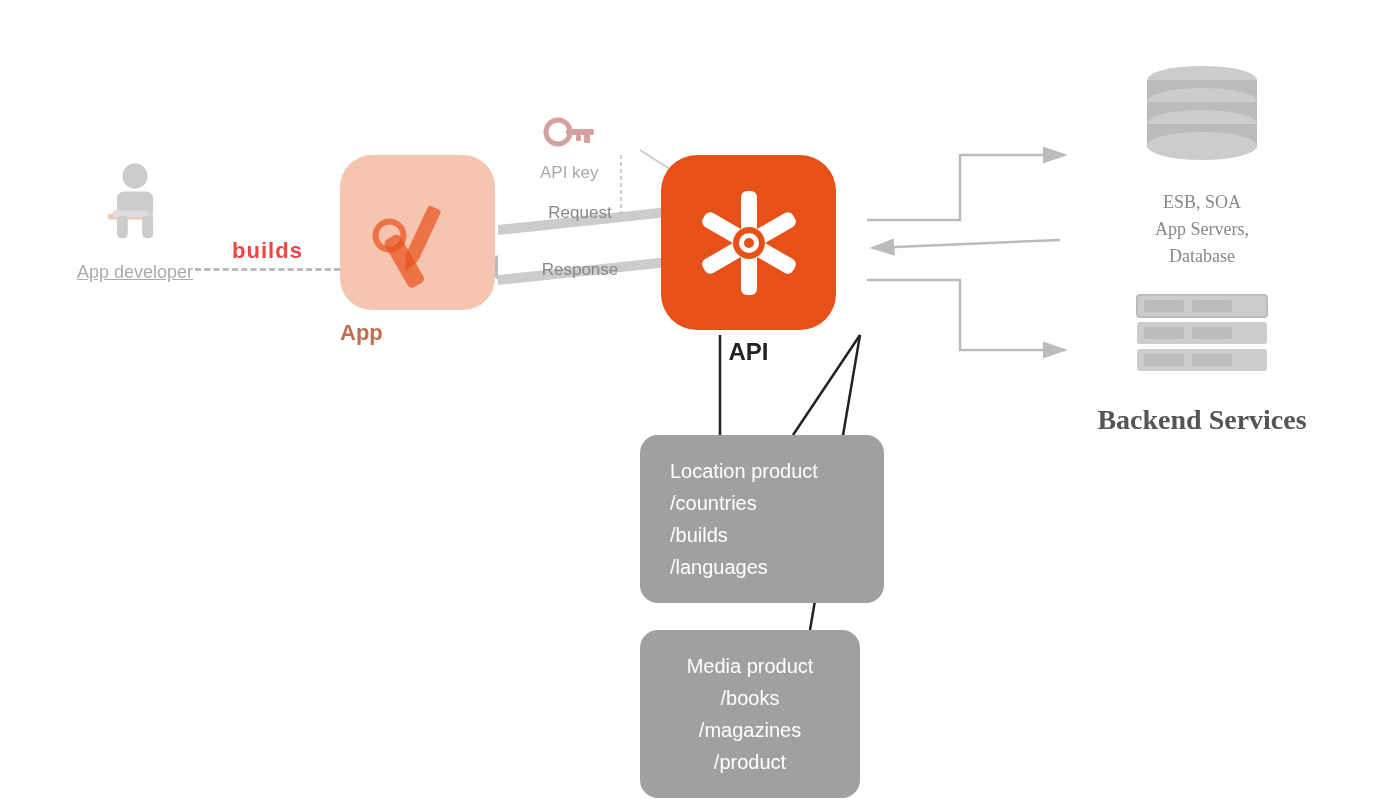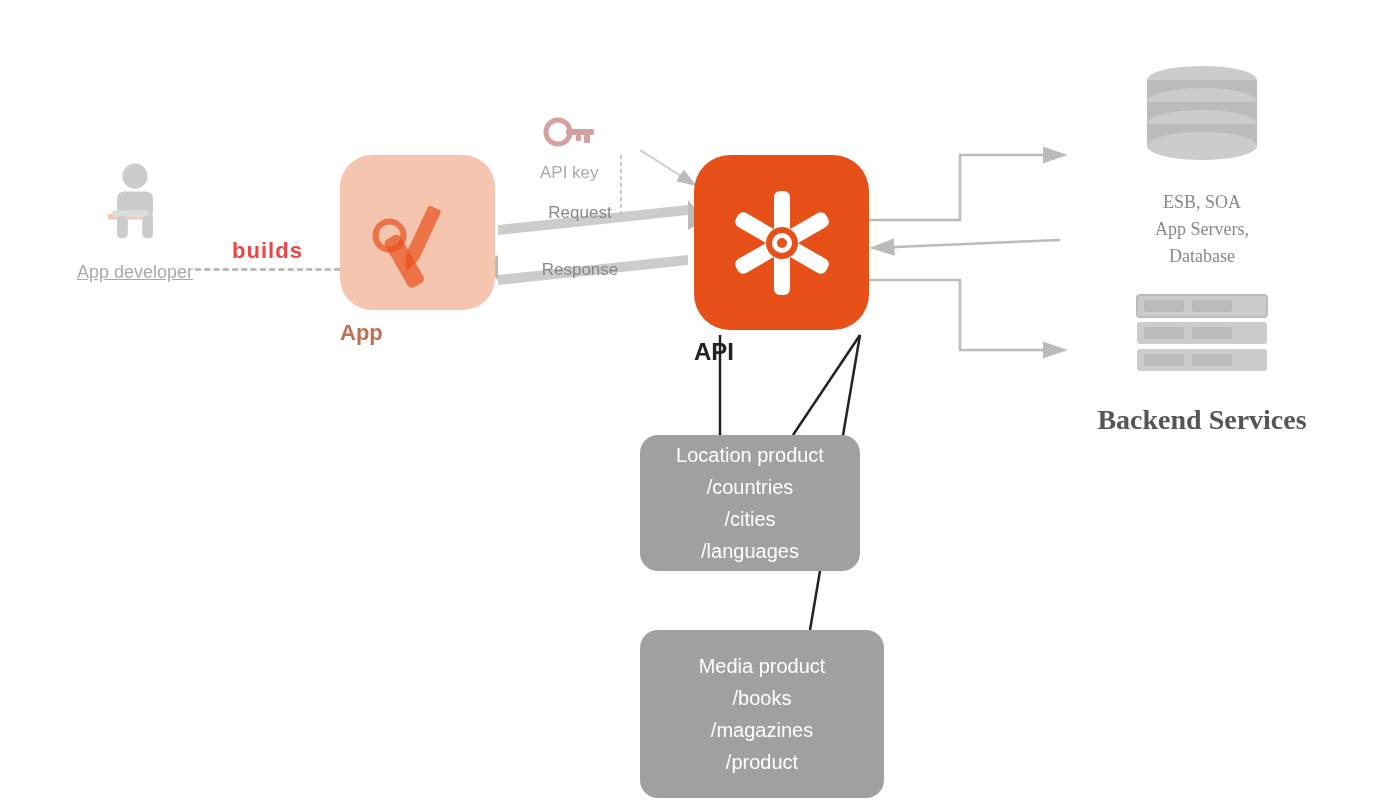--- a/index.html
+++ b/index.html
@@ -84,23 +84,23 @@
 
     .app-label {
       color: #c07050;
       font-size: 22px;
       font-weight: 600;
     }
 
     
     .api-icon-container {
       position: absolute;
-      left: 694px;
+      left: 661px;
       top: 155px;
-      text-align: left;
+      text-align: center;
     }
 
     .api-icon {
       width: 175px;
       height: 175px;
       background: #e8501a;
       border-radius: 36px;
       display: flex;
       align-items: center;
       justify-content: center;
@@ -152,40 +152,39 @@
       margin: 20px auto 0;
     }
 
     
     .location-box {
       position: absolute;
       left: 640px;
       top: 435px;
       background: #a0a0a0;
       border-radius: 18px;
-      padding: 4px 30px;
-      text-align: center;
+      padding: 20px 30px;
       color: white;
       font-size: 20px;
       line-height: 1.6;
-      width: 220px;
+      width: 244px;
     }
 
     .media-box {
       position: absolute;
       left: 640px;
       top: 630px;
       background: #a0a0a0;
       border-radius: 18px;
       padding: 20px 30px;
       text-align: center;
       color: white;
       font-size: 20px;
       line-height: 1.6;
-      width: 244px;
+      width: 220px;
     }
 
     
     .arrows-svg {
       position: absolute;
       top: 0;
       left: 0;
       width: 1382px;
       height: 810px;
       pointer-events: none;
@@ -345,21 +344,21 @@
       <rect x="12" y="64" width="40" height="12" rx="2" fill="#bbb"></rect>
       <rect x="60" y="64" width="40" height="12" rx="2" fill="#bbb"></rect>
     </svg>
 
     <div class="backend-services-label">Backend Services</div>
   </div>
 
   <div class="location-box">
     <div>Location product</div>
     <div>/countries</div>
-    <div>/cities</div>
+    <div>/builds</div>
     <div>/languages</div>
   </div>
 
   <div class="media-box">
     <div>Media product</div>
     <div>/books</div>
     <div>/magazines</div>
     <div>/product</div>
   </div>
 

